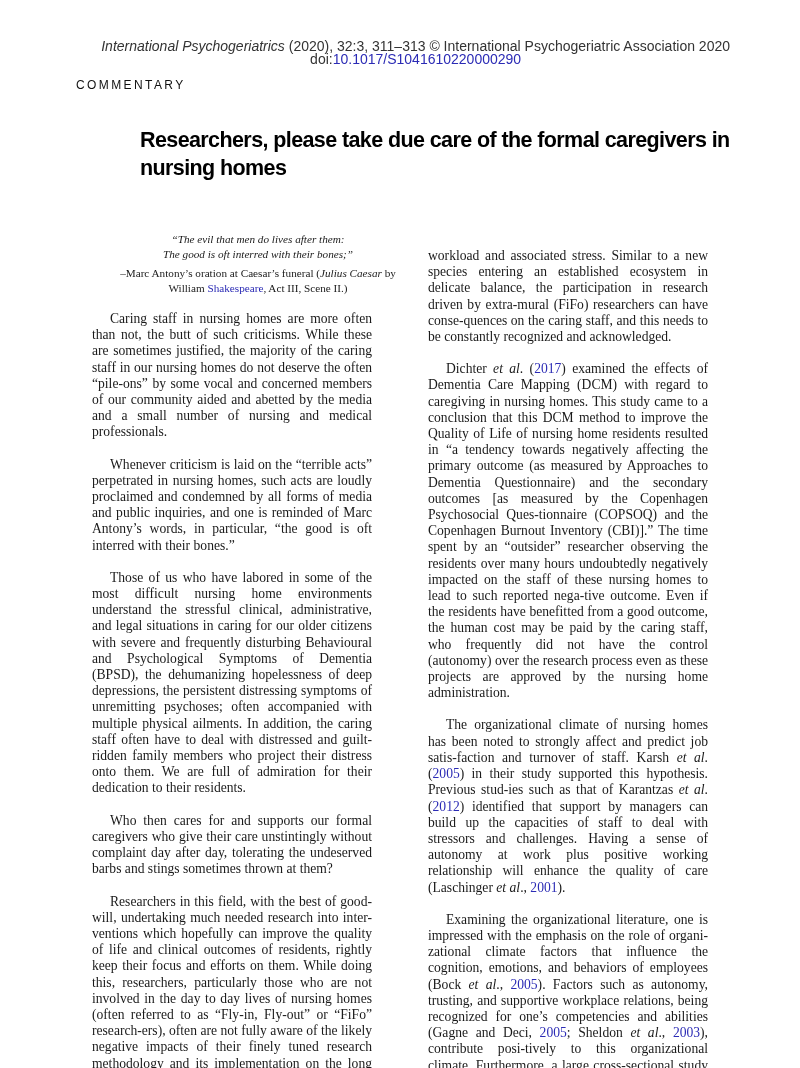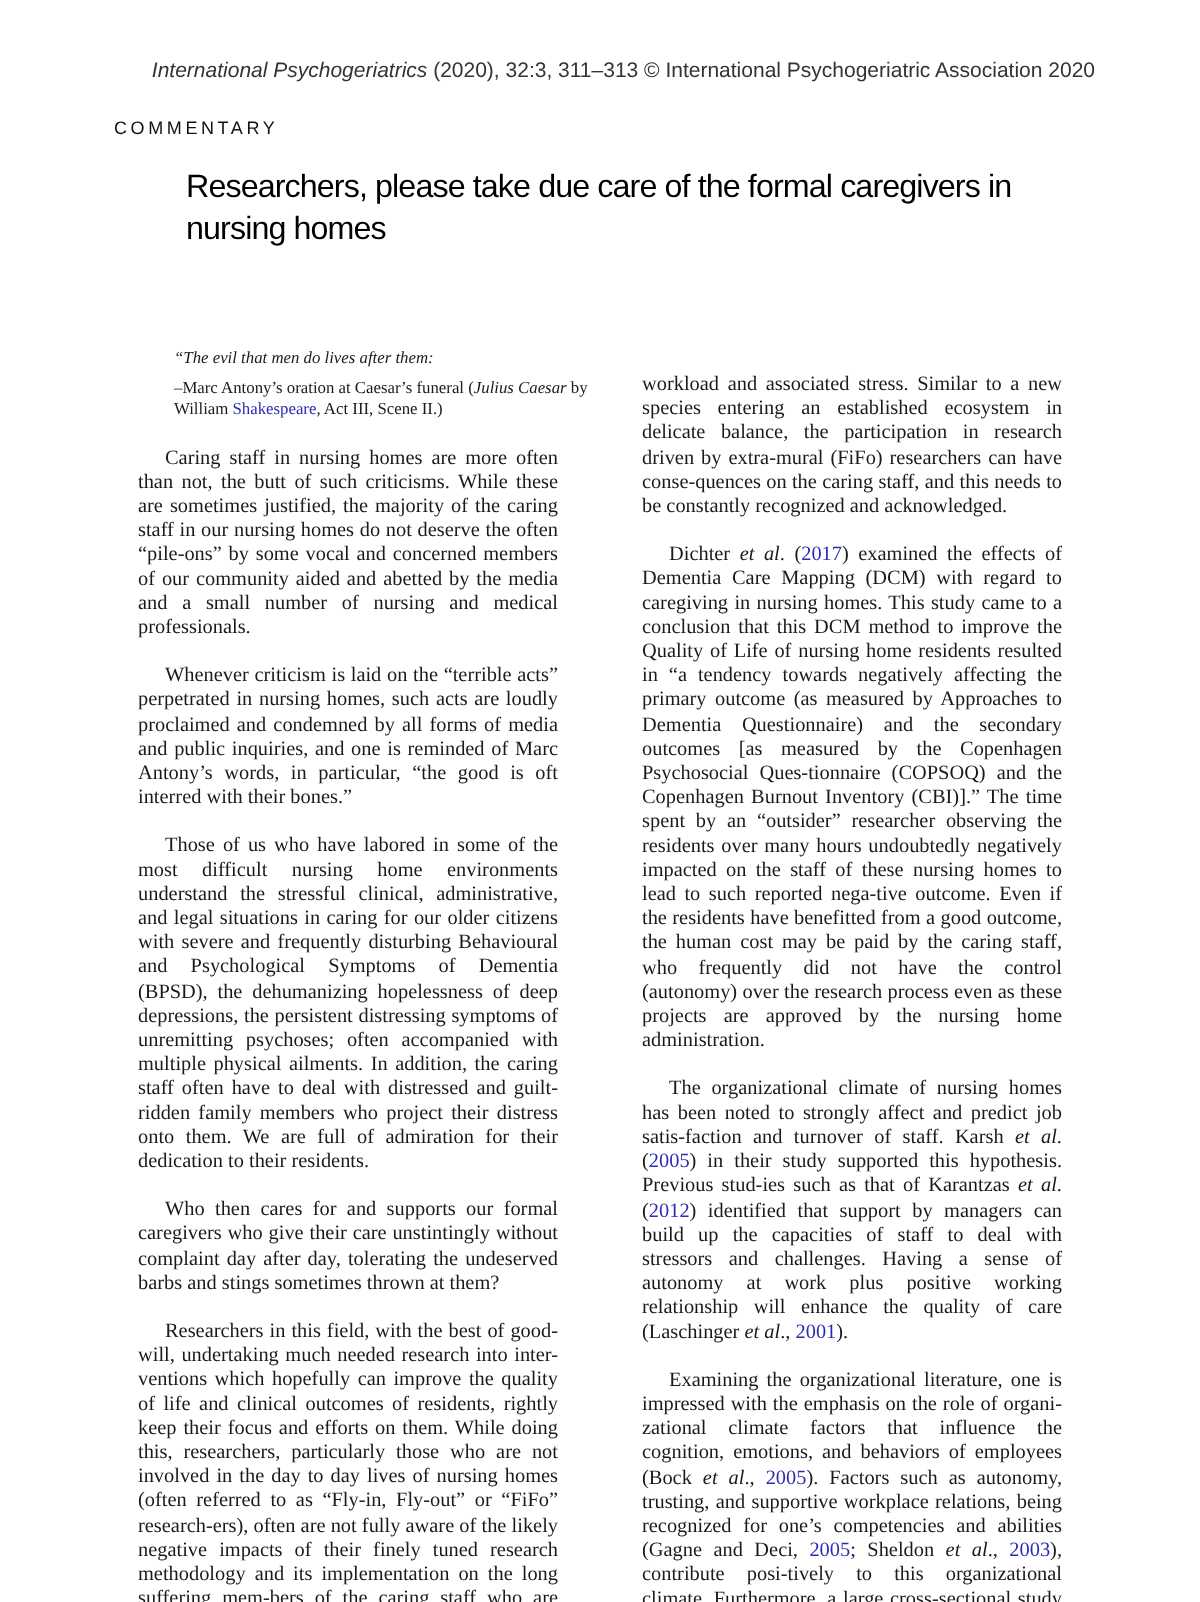--- a/index.html
+++ b/index.html
@@ -1,46 +1,48 @@
 <!DOCTYPE html>
 <html><head>
 <meta charset="utf-8">
 <style>
   html, body { margin: 0; padding: 0; background: #ffffff; }
   body { width: 800px; height: 1068px; position: relative; overflow: hidden; color: #1a1a1a; }
   .running-head { position: absolute; right: 70px; top: 40px; text-align: center; font-family: "Liberation Sans", sans-serif; font-size: 14px; line-height: 13px; color: #333; }
   .running-head a { color: #2b2bb5; text-decoration: none; }
   .section-label { position: absolute; left: 76px; top: 78px; font-family: "Liberation Sans", sans-serif; font-size: 12px; letter-spacing: 2.4px; color: #111; }
-  .title { position: absolute; left: 124px; top: 110px; width: 620px; font-family: "Liberation Sans", sans-serif; font-weight: normal; font-size: 21.5px; line-height: 28px; letter-spacing: -0.6px; color: #000; margin: 0; }
+  .title { position: absolute; left: 124px; top: 110px; width: 620px; font-family: "Liberation Sans", sans-serif; font-weight: bold; font-size: 21.5px; line-height: 28px; letter-spacing: -0.6px; color: #000; margin: 16px; }
   .col { position: absolute; top: 232px; width: 312px; font-family: "Liberation Serif", serif; font-size: 13.6px; line-height: 16.2px; text-align: justify; color: #1a1a1a; }
   .col-left { left: 76px; }
   .col-right { left: 412px; }
-  .epigraph { margin-left: 40px; margin-right: -12px; font-size: 11.2px; line-height: 14.5px; text-align: left; margin-bottom: 8px; }
+  .epigraph { margin-left: 40px; margin-right: -12px; font-size: 11.2px; line-height: 14.5px; text-align: center; margin-bottom: 8px; }
   .epigraph .quote { font-style: italic; margin-bottom: 5px; }
   .epigraph .attrib a { color: #2b2bb5; text-decoration: none; }
   p { margin: 16px; text-indent: 18px; hyphens: manual; }
   p.noindent { text-indent: 0; }
   .cite { color: #2b2bb5; text-decoration: none; }
   em { font-style: italic; }
 </style>
 </head>
 <body>
 
 <div class="running-head">
   <div><em>International Psychogeriatrics</em><span> (2020), 32:3, 311–313 © International Psychogeriatric Association 2020</span></div>
+  <div><span>doi:</span><a href="#">10.1017/S1041610220000290</a></div>
 </div>
 
 <div class="section-label">COMMENTARY</div>
 
 <h1 class="title">Researchers, please take due care of the formal caregivers in nursing homes</h1>
 
 <div class="col col-left">
   <div class="epigraph">
     <div class="quote">
       <div>“The evil that men do lives after them:</div>
+      <div>The good is oft interred with their bones;”</div>
     </div>
     <div class="attrib"><span>–Marc Antony’s oration at Caesar’s funeral (</span><em>Julius Caesar</em><span> by William </span><a href="#">Shakespeare</a><span>, Act III, Scene II.)</span></div>
   </div>
   <p>Caring staff in nursing homes are more often than not, the butt of such criticisms. While these are sometimes justified, the majority of the caring staff in our nursing homes do not deserve the often “pile-ons” by some vocal and concerned members of our community aided and abetted by the media and a small number of nursing and medical professionals.</p>
   <p>Whenever criticism is laid on the “terrible acts” perpetrated in nursing homes, such acts are loudly proclaimed and condemned by all forms of media and public inquiries, and one is reminded of Marc Antony’s words, in particular, “the good is oft interred with their bones.”</p>
   <p>Those of us who have labored in some of the most difficult nursing home environments understand the stressful clinical, administrative, and legal situations in caring for our older citizens with severe and frequently disturbing Behavioural and Psychological Symptoms of Dementia (BPSD), the dehumanizing hopelessness of deep depressions, the persistent distressing symptoms of unremitting psychoses; often accompanied with multiple physical ailments. In addition, the caring staff often have to deal with distressed and guilt-ridden family members who project their distress onto them. We are full of admiration for their dedication to their residents.</p>
   <p>Who then cares for and supports our formal caregivers who give their care unstintingly without complaint day after day, tolerating the undeserved barbs and stings sometimes thrown at them?</p>
   <p>Researchers in this field, with the best of good-will, undertaking much needed research into inter-ventions which hopefully can improve the quality of life and clinical outcomes of residents, rightly keep their focus and efforts on them. While doing this, researchers, particularly those who are not involved in the day to day lives of nursing homes (often referred to as “Fly-in, Fly-out” or “FiFo” research-ers), often are not fully aware of the likely negative impacts of their finely tuned research methodology and its implementation on the long suffering mem-bers of the caring staff who are under tremendous</p>
 </div>
 

